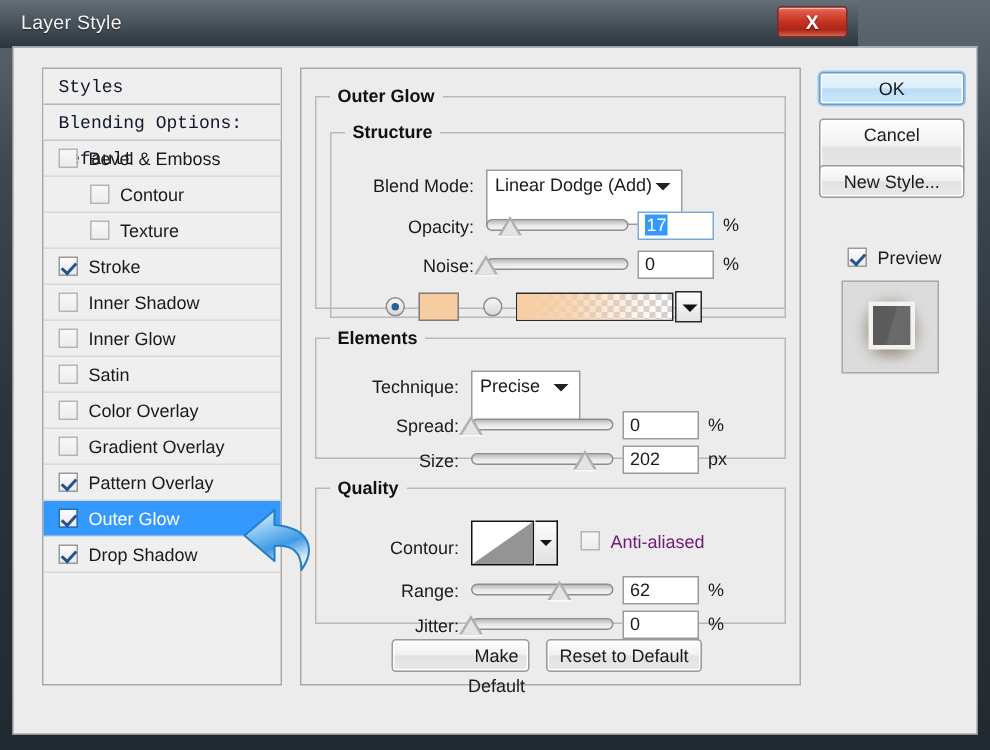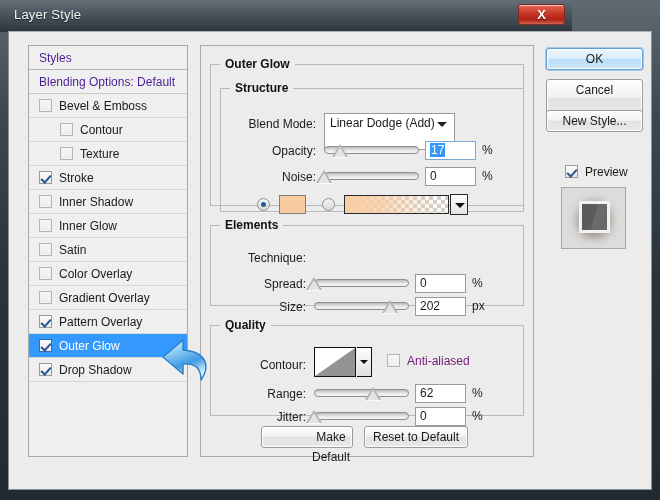--- a/index.html
+++ b/index.html
@@ -57,23 +57,24 @@
   #styles-panel {
     position: absolute; left: 19px; top: 13px;
     width: 160px; height: 412px;
     background: #efefef;
     border: 1px solid #a9a9a9;
   }
   .list-head {
     position: relative;
     height: 24px; line-height: 24px;
     padding-left: 10px;
-    font-size: 12px; color: #4c1d95;
+    font-size: 12px; color: #0f172a;
     border-bottom: 1px solid #b6b6b6;
     background: #efefef;
+    font-family: Liberation Mono, monospace;
   }
   .list-head.blend { border-bottom: 1px solid #c8c8c8; }
   .style-row {
     position: relative;
     height: 24px; line-height: 24px;
     font-size: 12px; color: #1a1a1a;
     border-bottom: 1px solid #d8d8d8;
     padding-left: 10px;
     white-space: nowrap;
     cursor: default;
@@ -394,20 +395,24 @@
           <div class="grad-btn" style="left:229px; top:99px;">
             <span class="arrow"></span>
           </div>
         </fieldset>
       </fieldset>
 
       <fieldset class="grp" id="elements-frame">
         <legend>Elements</legend>
 
         <div class="row-label" style="left:-1px; top:19px; width:96px;">Technique:</div>
+        <div class="combo" style="left:103px; top:15px; width:73px;">
+          <span>Precise</span>
+          <span class="arrow"></span>
+        </div>
 
         <div class="row-label" style="left:-1px; top:45px; width:96px;">Spread:</div>
         <div class="slider" id="sl-spread" style="left:103px; top:44px; width:95px;">
           <div class="track"></div>
           <div class="thumb" style="left: 0%;"></div>
         </div>
         <div class="num-field" style="left:204px; top:42px; width:51px;"><span>0</span></div>
         <div class="unit" style="left:261px; top:44px;">%</div>
 
         <div class="row-label" style="left:-1px; top:68px; width:96px;">Size:</div>

